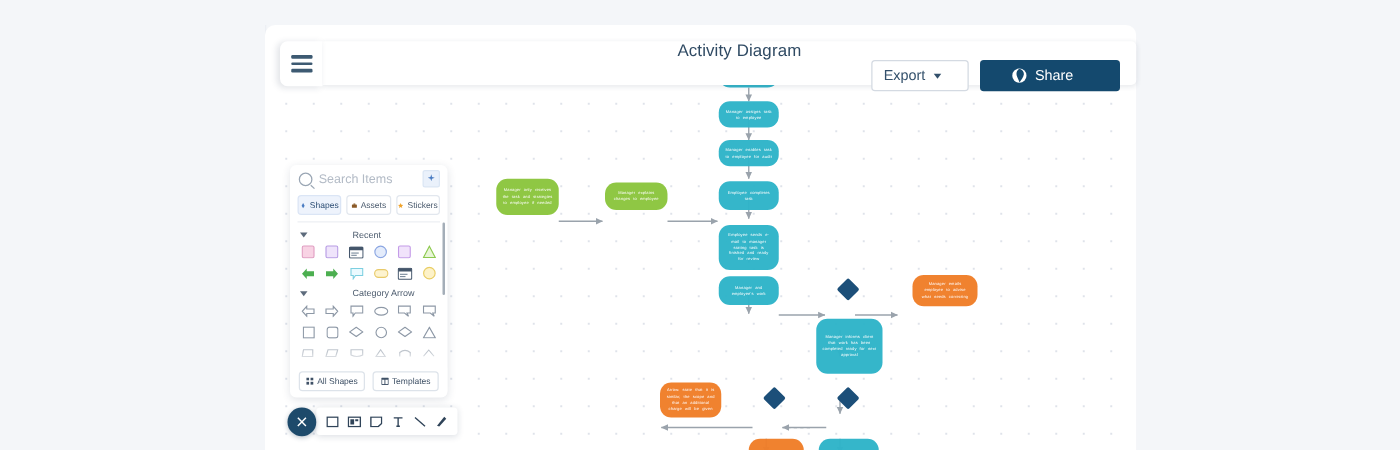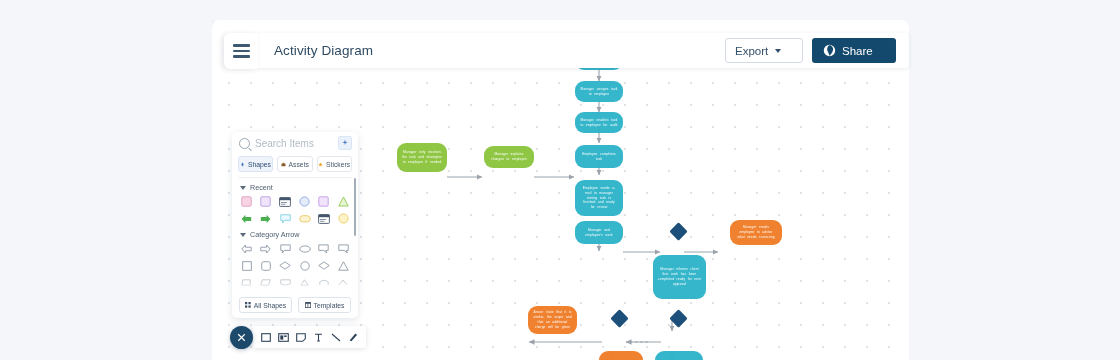--- a/index.html
+++ b/index.html
@@ -21,42 +21,42 @@
     border-radius:8px 8px 0 0;
     overflow:hidden;
   }
   .canvas-edge-l{position:absolute;left:212px;top:20px;width:1px;height:340px;background:#eceff4;}
 
   
   .topbar{
     position:absolute;left:258px;top:33px;width:651px;height:35px;
     background:#fff;border-radius:0 4px 4px 0;
     box-shadow:0 1px 4px rgba(30,50,80,.10);
-    display:flex;align-items:center;
+    display:flex;align-items:center;flex-direction:column;
   }
   .menu-card{
     position:absolute;left:224px;top:33px;width:34px;height:36px;
     background:#fff;border-radius:6px 0 0 6px;
     box-shadow:-2px 1px 5px rgba(30,50,80,.13);
     display:flex;align-items:center;justify-content:center;flex-direction:column;gap:3px;
     cursor:pointer;z-index:6;
   }
   .menu-card i{display:block;width:17px;height:2.6px;background:#3d5a72;border-radius:1px;}
   .doc-title{
     margin-left:16px;font-size:13.5px;color:#2f4a63;letter-spacing:.1px;white-space:nowrap;
   }
   .tb-right{margin-left:auto;display:flex;align-items:flex-end;gap:9px;padding-right:13px;}
   .btn-export{
     height:23px;min-width:58px;padding:0 9px;border:1px solid #d4dae2;border-radius:3px;
     background:#fff;color:#33506b;font-size:11.5px;
     display:flex;align-items:center;gap:7px;cursor:pointer;
   }
   .caret{width:0;height:0;border-left:3.6px solid transparent;border-right:3.6px solid transparent;border-top:4.4px solid #33506b;}
   .btn-share{
-    height:25px;min-width:62px;padding:0 11px;border-radius:3px;background:#14496e;
+    height:25px;min-width:62px;padding:0 25px;border-radius:3px;background:#14496e;
     color:#fff;font-size:11.5px;display:flex;align-items:center;gap:6px;cursor:pointer;border:none;
   }
   .globe{width:13px;height:13px;flex:0 0 13px;}
 
   
   .panel{
     position:absolute;left:232px;top:132px;width:126px;height:186px;
     background:#fff;border-radius:5px;box-shadow:0 2px 7px rgba(30,50,80,.13);
     z-index:5;overflow:hidden;
   }
@@ -75,21 +75,21 @@
     flex:1;height:14px;border-radius:3px;border:1px solid #e2e7ee;background:#fff;
     font-size:6.8px;color:#4a5a6d;display:flex;align-items:center;justify-content:center;gap:2.5px;cursor:pointer;
   }
   .tab.active{background:#eef3fc;border-color:#dbe5f5;color:#2d4e74;}
   .tdot{width:5px;height:5px;flex:0 0 5px;}
 
   .divider{height:1px;background:#edf0f4;margin:1px 6px 0 6px;}
 
   .sec-head{display:flex;align-items:center;gap:4px;padding:5px 7px 3px 8px;}
   .sec-tri{width:0;height:0;border-left:3.2px solid transparent;border-right:3.2px solid transparent;border-top:4px solid #5d6b7c;}
-  .sec-title{font-size:7.2px;color:#4e5d6f;}
+  .sec-title{font-size:7.2px;color:#4e5d6f;margin-left:32px;}
 
   .grid{display:grid;grid-template-columns:repeat(6,1fr);gap:4px;padding:0 7px;}
   .cell{height:13px;display:flex;align-items:center;justify-content:center;cursor:pointer;}
   .cell svg{display:block;}
 
   .panel-actions{display:flex;gap:6px;padding:6px 7px 0 7px;}
   .pa{
     flex:1;height:14px;border:1px solid #dde3ea;border-radius:3px;background:#fff;
     font-size:6.8px;color:#3f5166;display:flex;align-items:center;justify-content:center;gap:3px;cursor:pointer;
   }

